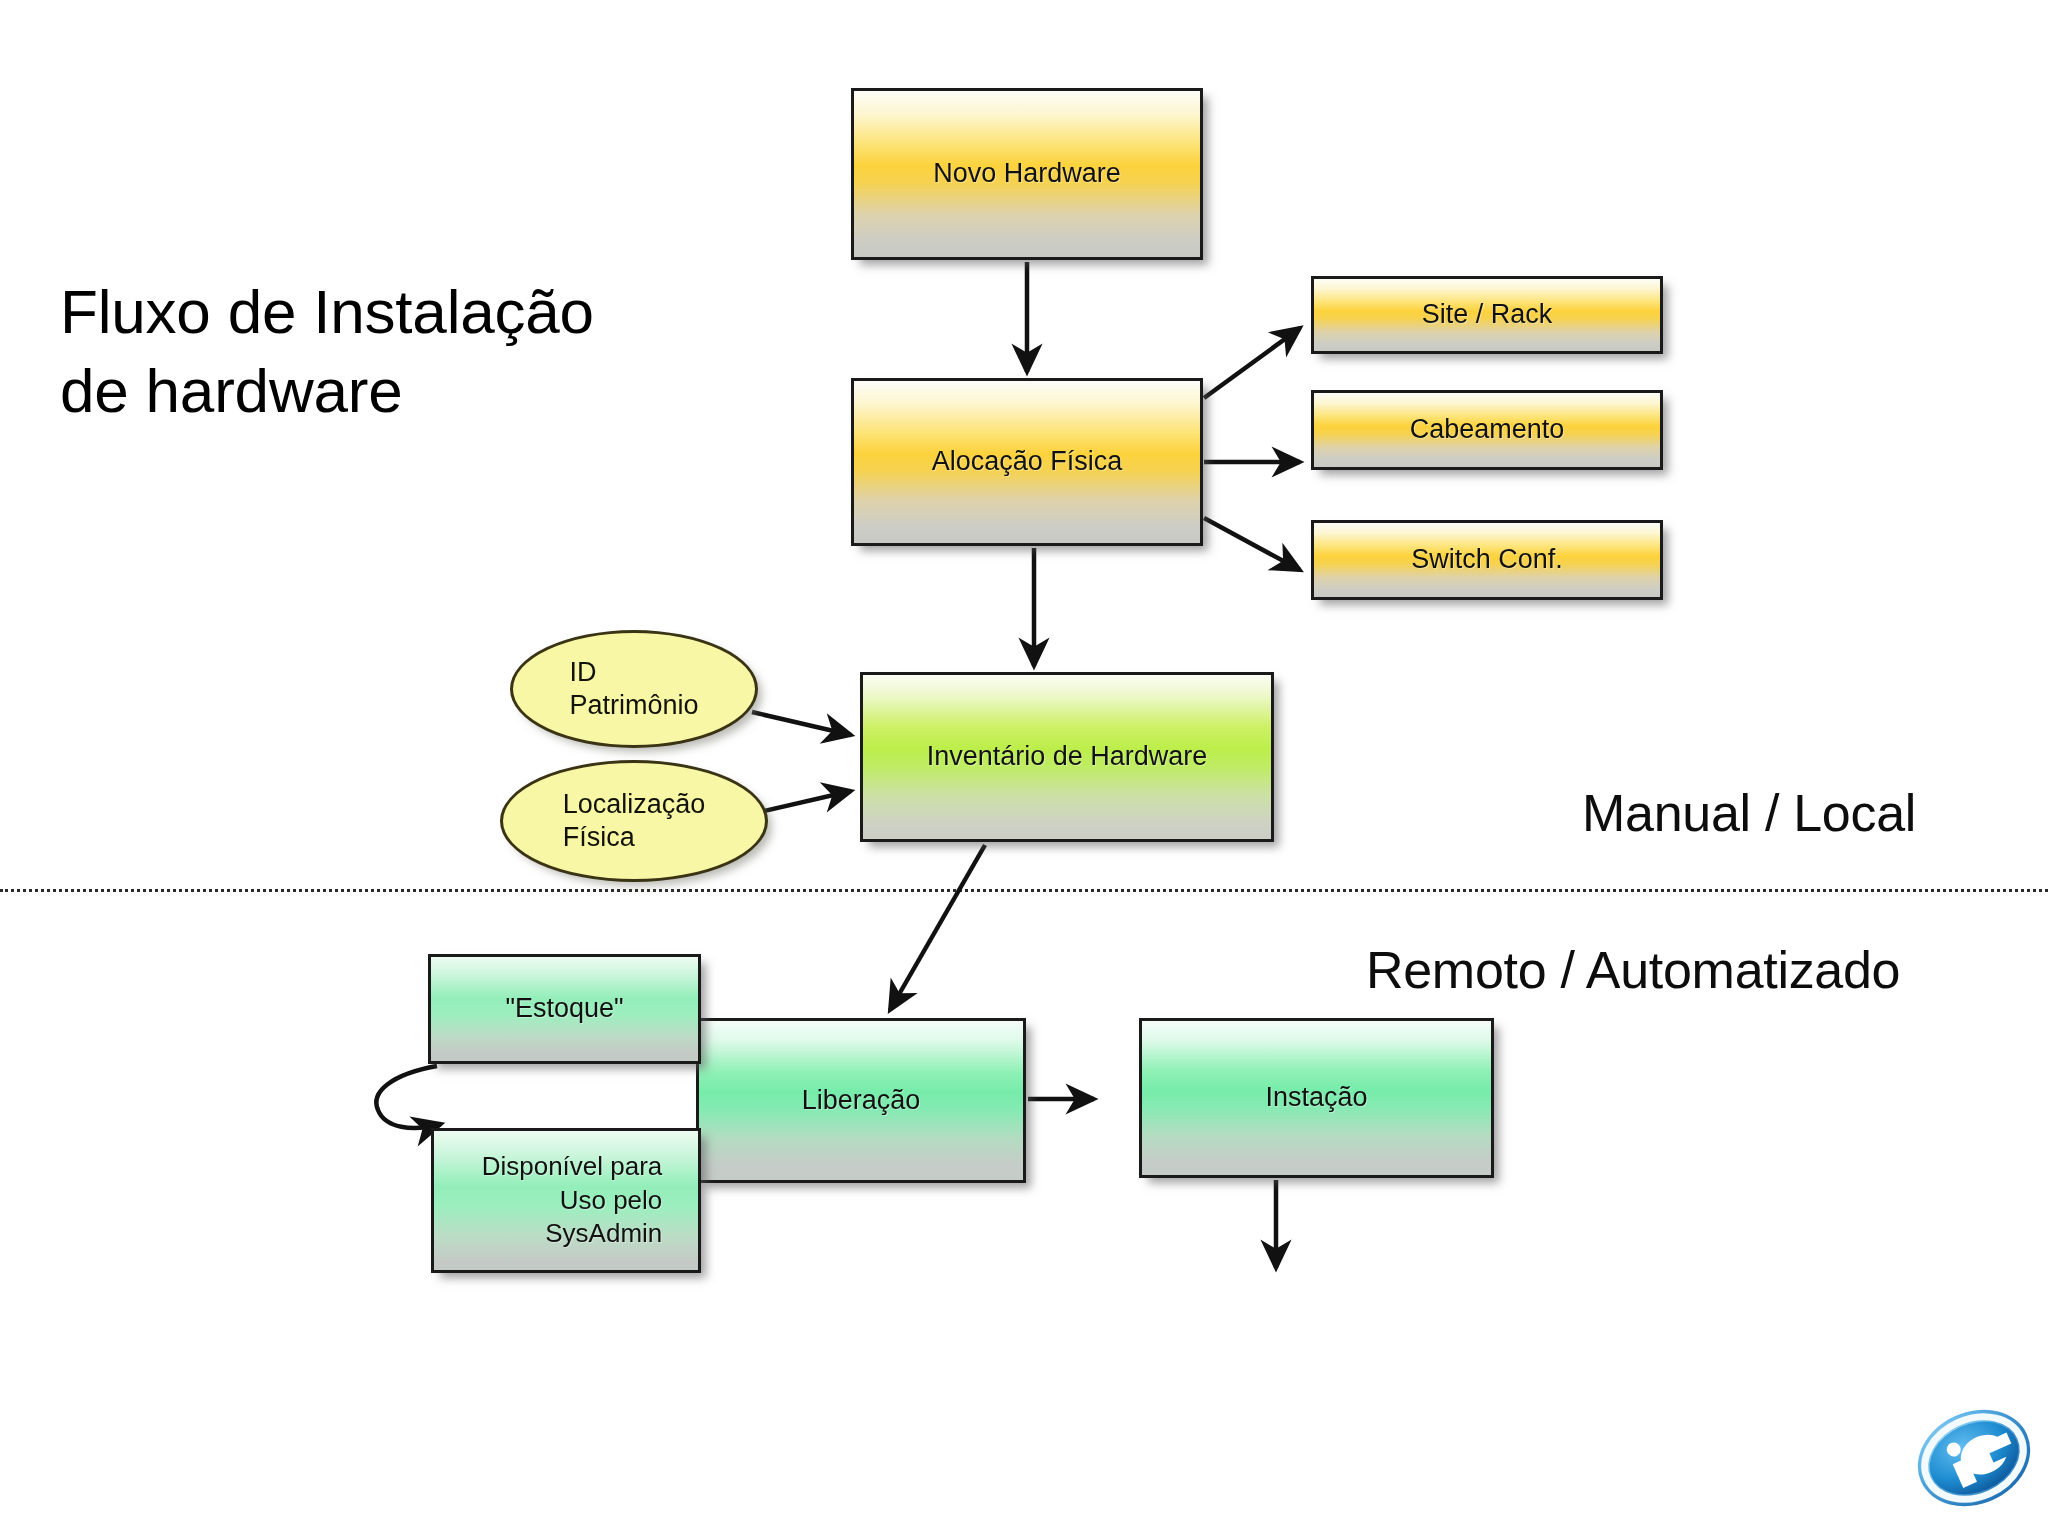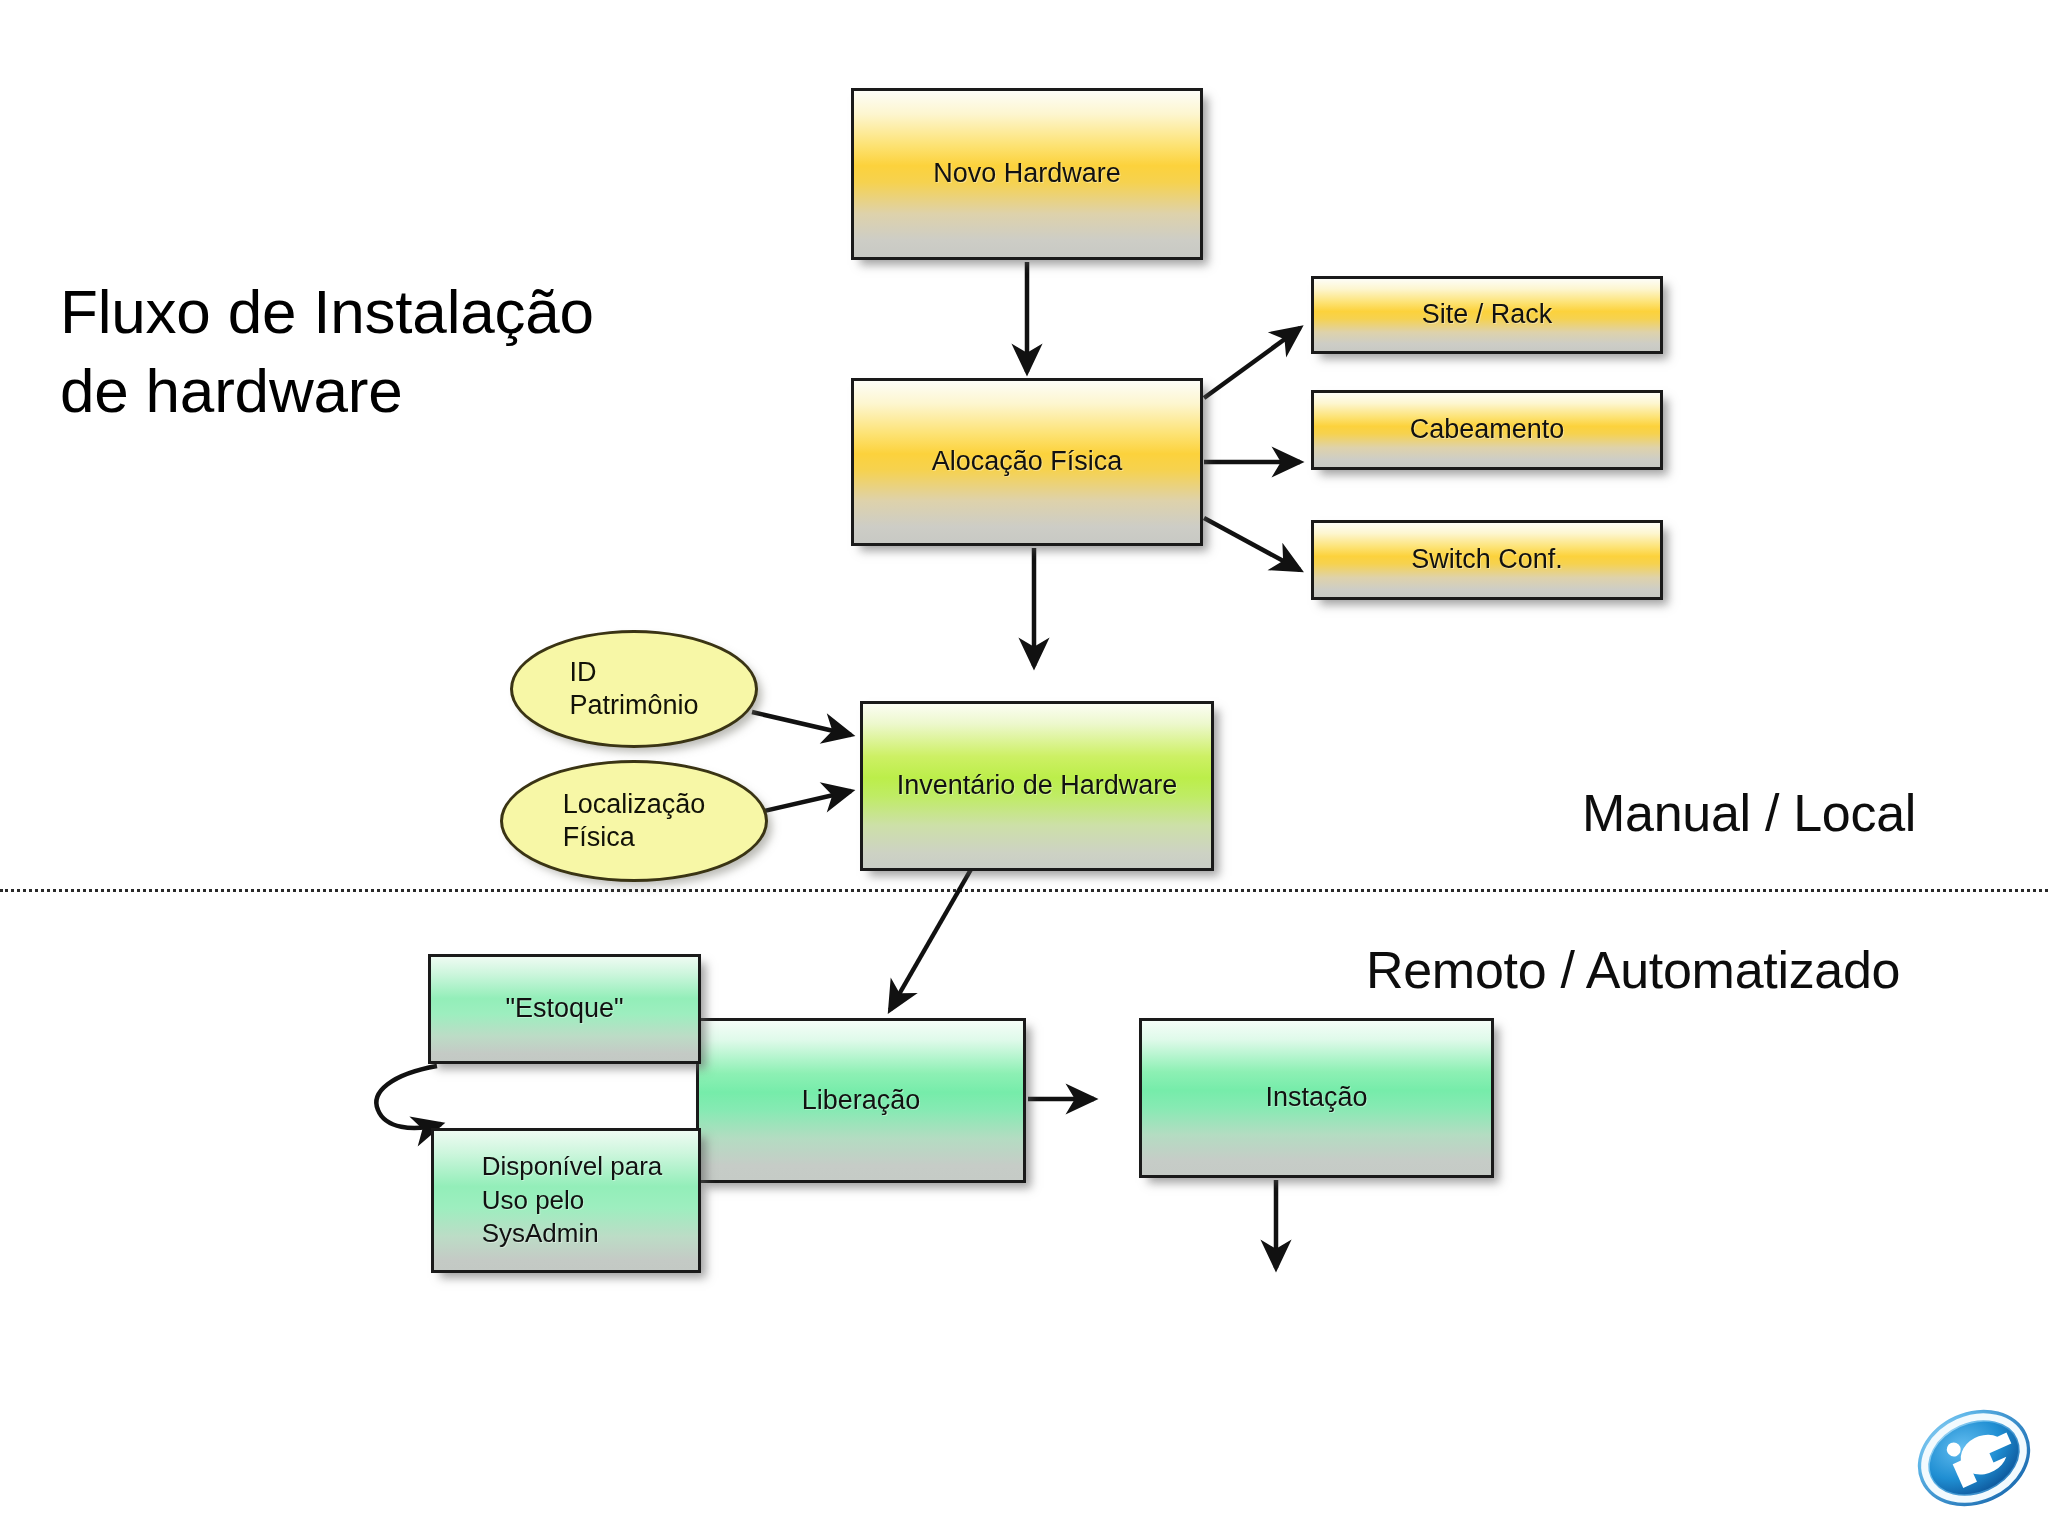--- a/index.html
+++ b/index.html
@@ -52,21 +52,21 @@
   }
 
   
   .node {
     position: absolute;
     box-sizing: border-box;
     border: 3px solid #1a1a1a;
     display: flex;
     align-items: center;
     justify-content: center;
-    text-align: left;
+    text-align: right;
     color: #111111;
     font-family: "Liberation Sans", sans-serif;
     font-size: 27px;
     line-height: 1.3;
     white-space: pre-line;
     box-shadow: 7px 7px 9px -2px rgba(90,90,90,0.55);
     text-shadow: 1px 1px 0 rgba(255,255,255,0.35);
   }
   
   .fill-yellow {
@@ -222,21 +222,21 @@
   <div class="ellipse" style="left:510px; top:630px; width:248px; height:118px;">
     <span>ID
 Patrimônio</span>
   </div>
 
   <div class="ellipse" style="left:500px; top:760px; width:268px; height:122px;">
     <span>Localização
 Física</span>
   </div>
 
-  <div class="node fill-lime" style="left:860px; top:672px; width:354px; height:170px;margin-top:29px;">
+  <div class="node fill-lime" style="left:860px; top:672px; width:414px; height:170px;">
     <span>Inventário de Hardware</span>
   </div>
 
   <div class="node fill-green-pale" style="left:428px; top:954px; width:273px; height:110px; z-index:3;">
     <span>"Estoque"</span>
   </div>
 
   <div class="node fill-green-pale" style="left:431px; top:1128px; width:270px; height:145px; z-index:3; font-size:26px;padding-left:12px;">
     <span>Disponível para
 Uso pelo

